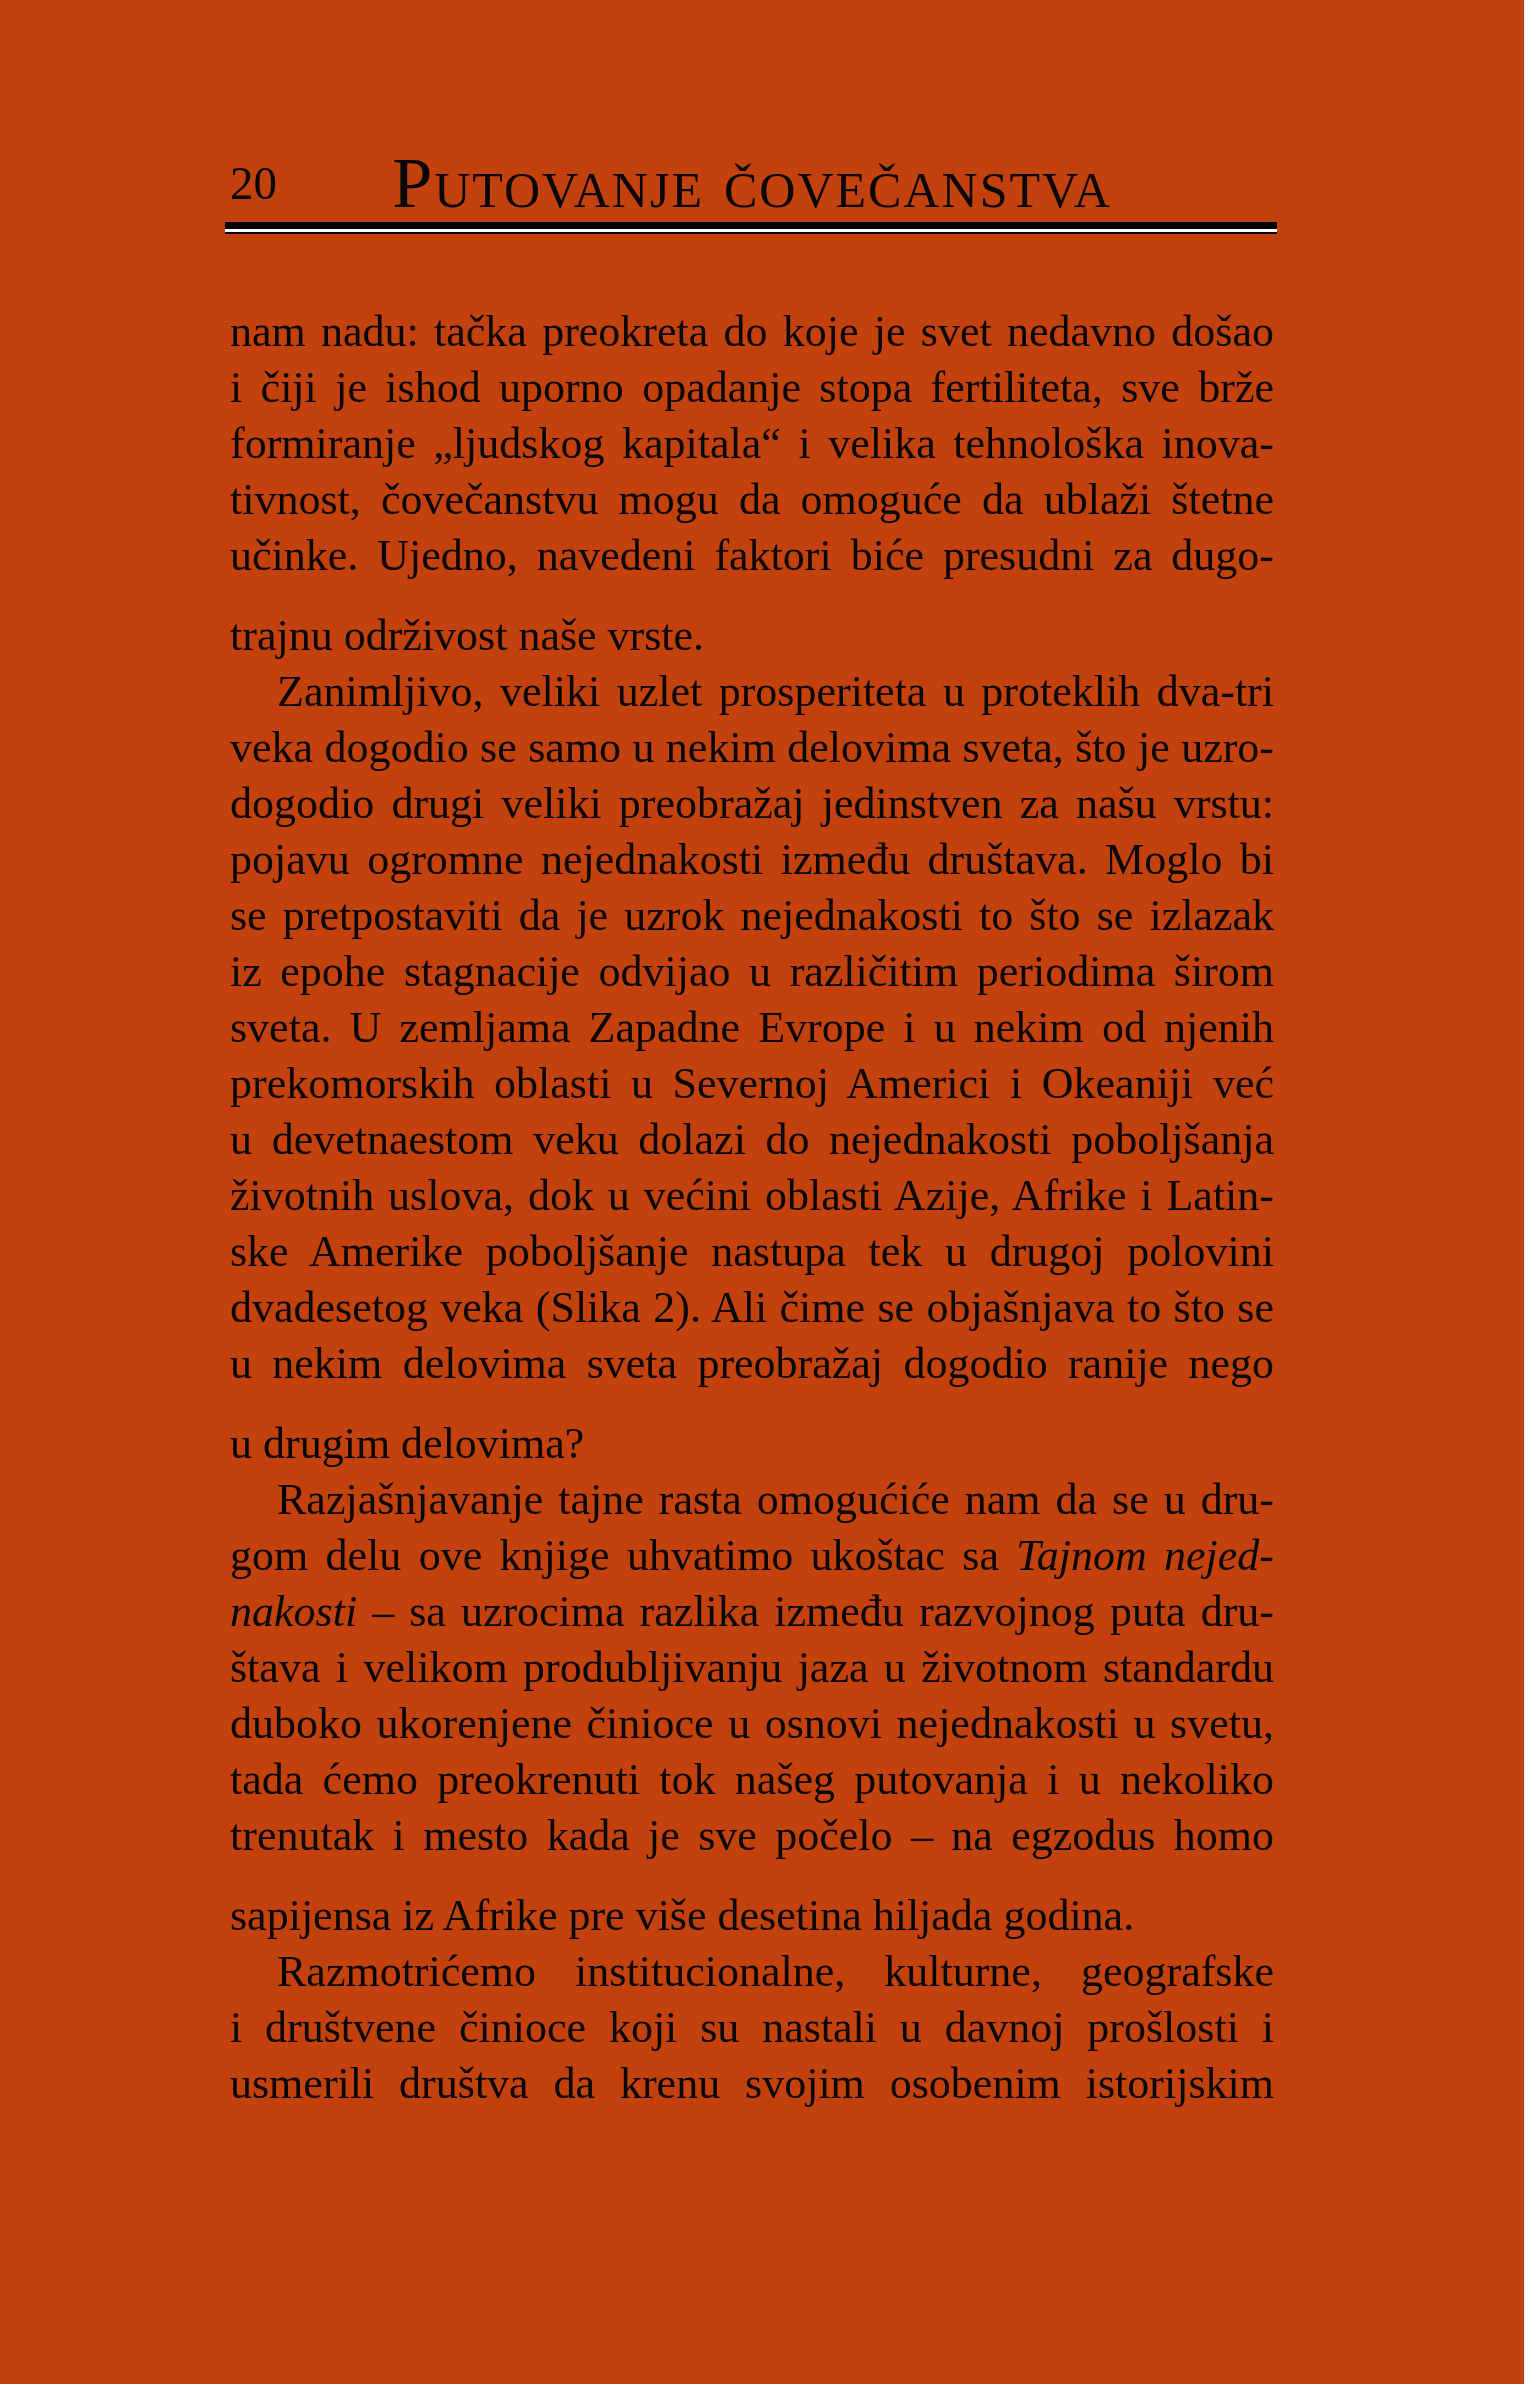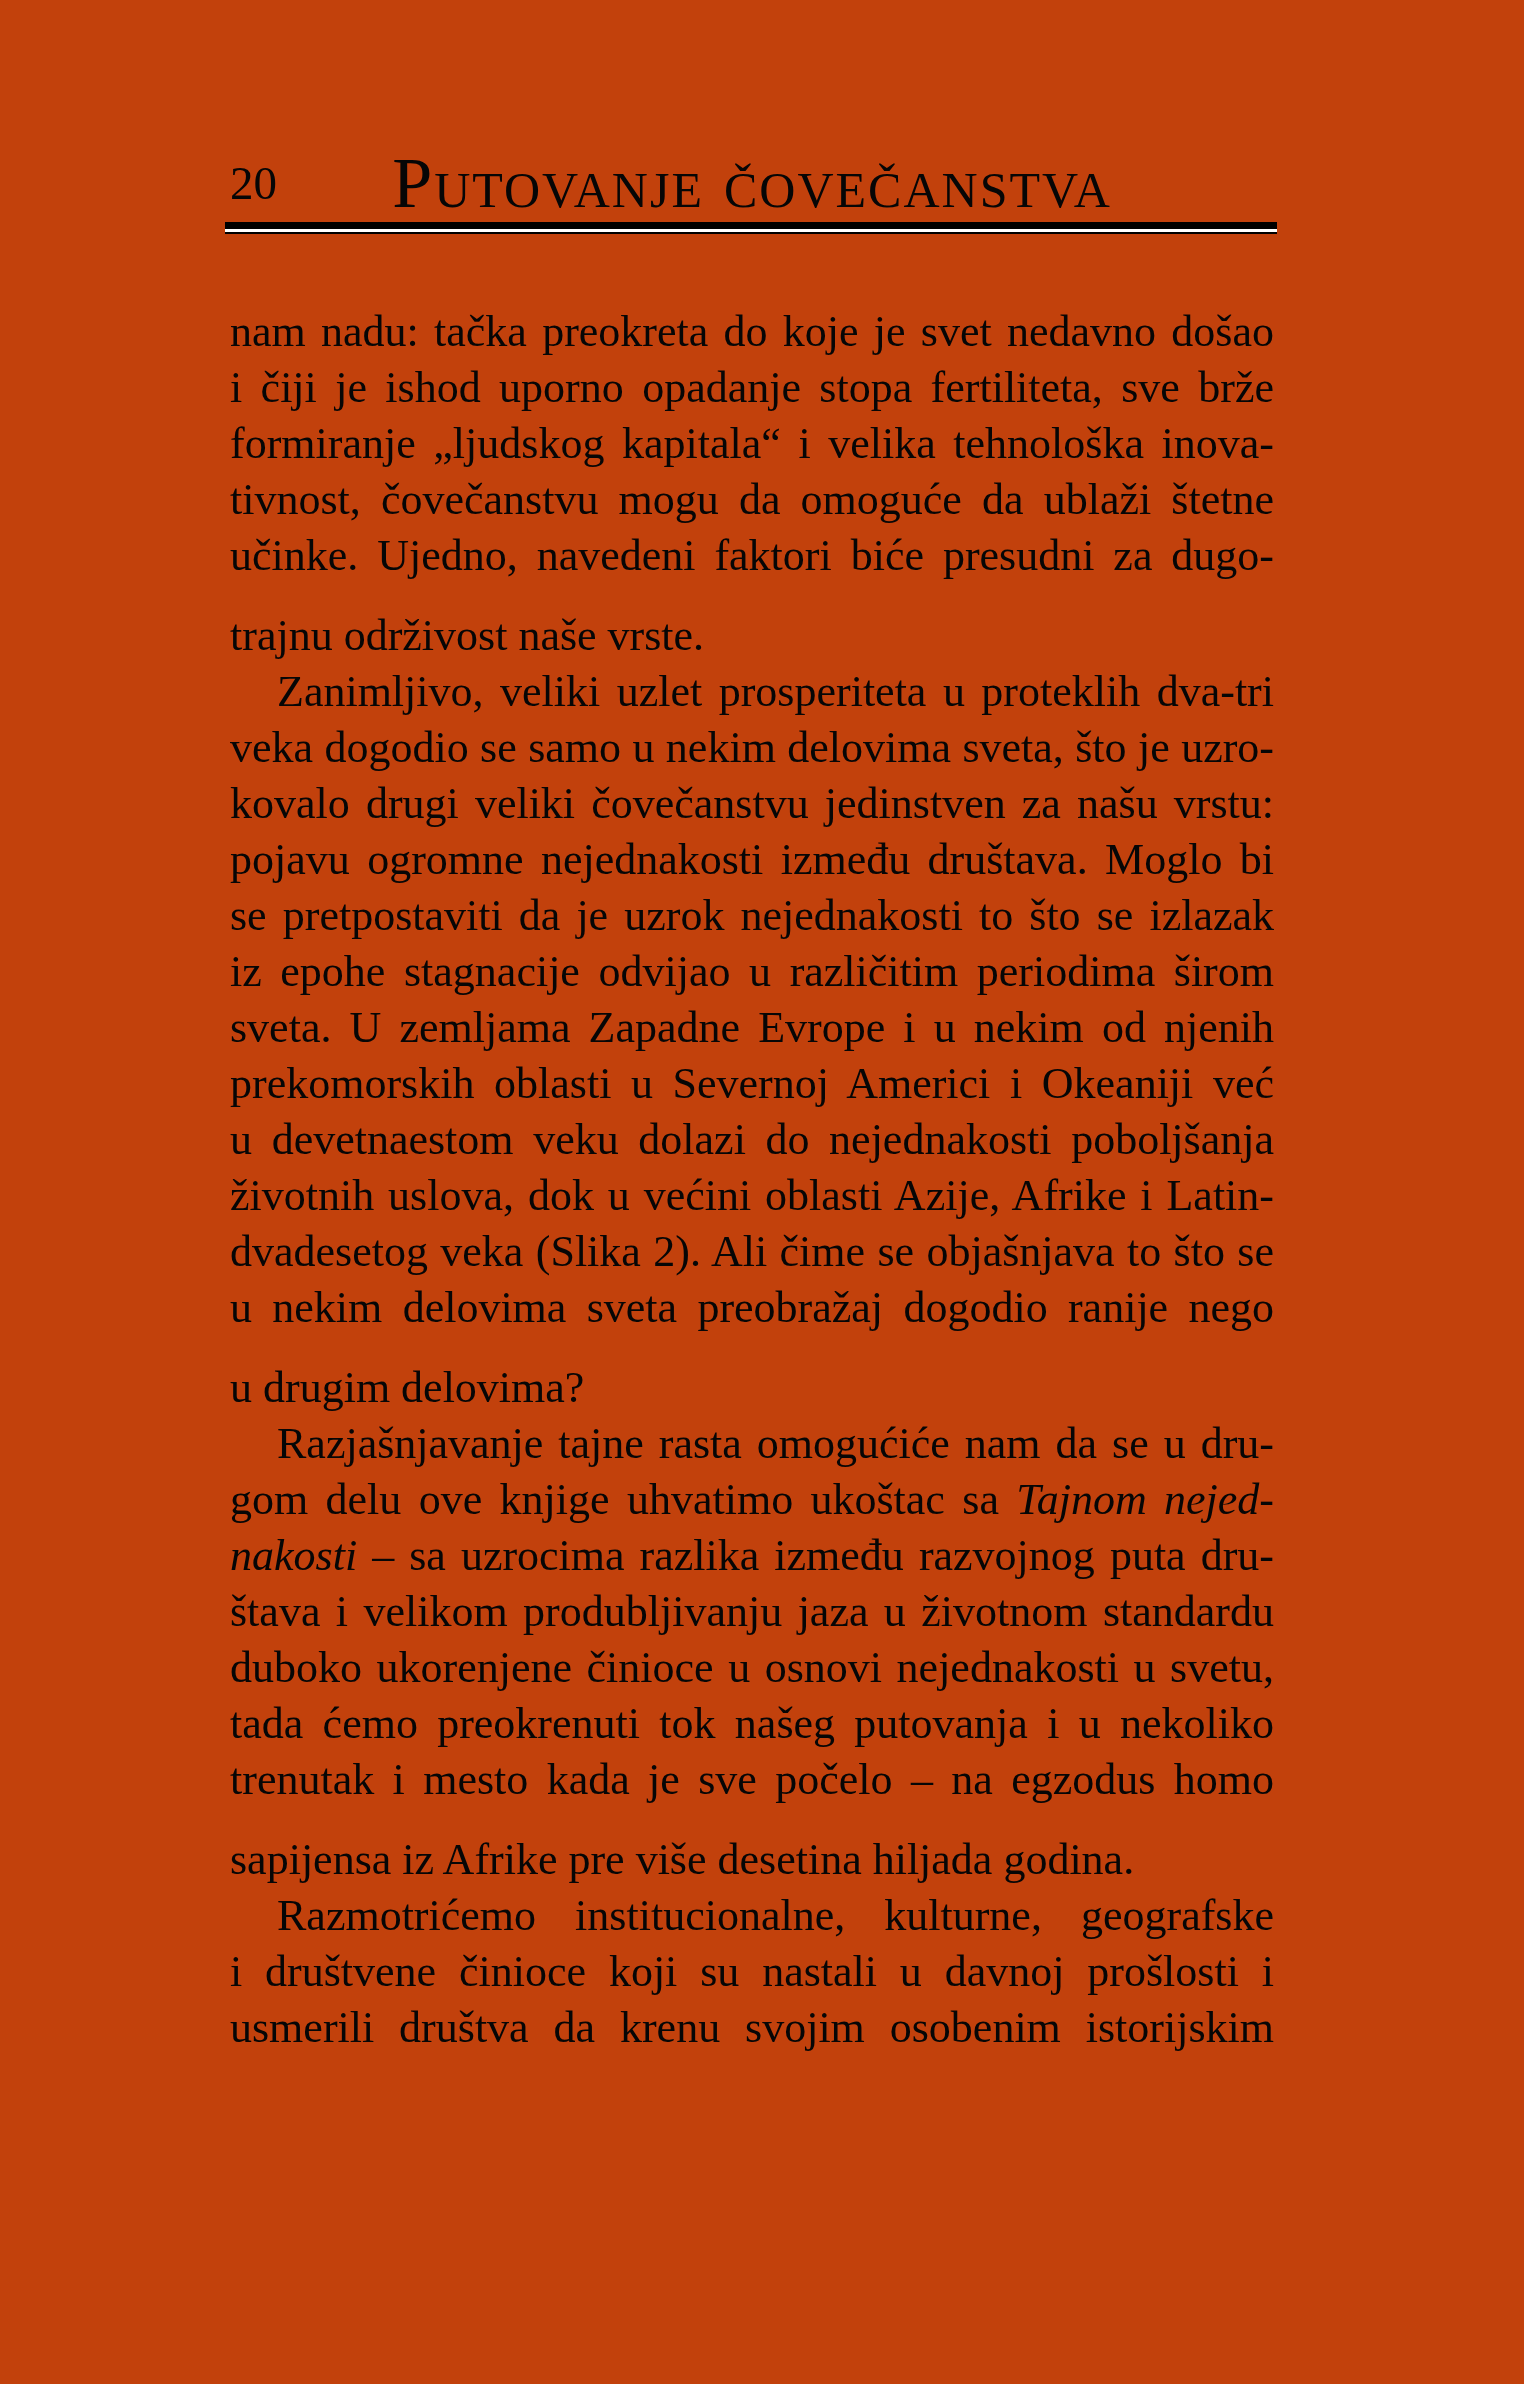--- a/index.html
+++ b/index.html
@@ -84,28 +84,29 @@
 
   <div class="body-text" id="body-text">
       <div class="line"><span>nam nadu: tačka preokreta do koje je svet nedavno došao</span></div>
       <div class="line"><span>i čiji je ishod uporno opadanje stopa fertiliteta, sve brže</span></div>
       <div class="line"><span>formiranje „ljudskog kapitala“ i velika tehnološka inova-</span></div>
       <div class="line"><span>tivnost, čovečanstvu mogu da omoguće da ublaži štetne</span></div>
       <div class="line"><span>učinke. Ujedno, navedeni faktori biće presudni za dugo-</span></div>
       <div class="line flush"><span>trajnu održivost naše vrste.</span></div>
       <div class="line indent"><span>Zanimljivo, veliki uzlet prosperiteta u proteklih dva-tri</span></div>
       <div class="line"><span>veka dogodio se samo u nekim delovima sveta, što je uzro-</span></div>
-      <div class="line"><span>kovalo drugi veliki čovečanstvu jedinstven za našu vrstu:</span></div>
+      <div class="line"><span>dogodio drugi veliki preobražaj jedinstven za našu vrstu:</span></div>
       <div class="line"><span>pojavu ogromne nejednakosti između društava. Moglo bi</span></div>
       <div class="line"><span>se pretpostaviti da je uzrok nejednakosti to što se izlazak</span></div>
       <div class="line"><span>iz epohe stagnacije odvijao u različitim periodima širom</span></div>
       <div class="line"><span>sveta. U zemljama Zapadne Evrope i u nekim od njenih</span></div>
       <div class="line"><span>prekomorskih oblasti u Severnoj Americi i Okeaniji već</span></div>
       <div class="line"><span>u devetnaestom veku dolazi do nejednakosti poboljšanja</span></div>
       <div class="line"><span>životnih uslova, dok u većini oblasti Azije, Afrike i Latin-</span></div>
+      <div class="line"><span>ske Amerike poboljšanje nastupa tek u drugoj polovini</span></div>
       <div class="line"><span>dvadesetog veka (Slika 2). Ali čime se objašnjava to što se</span></div>
       <div class="line"><span>u nekim delovima sveta preobražaj dogodio ranije nego</span></div>
       <div class="line flush"><span>u drugim delovima?</span></div>
       <div class="line indent"><span>Razjašnjavanje tajne rasta omogućiće nam da se u dru-</span></div>
       <div class="line"><span>gom delu ove knjige uhvatimo ukoštac sa </span><span class="it">Tajnom nejed-</span></div>
       <div class="line"><span class="it">nakosti</span><span> – sa uzrocima razlika između razvojnog puta dru-</span></div>
       <div class="line"><span>štava i velikom produbljivanju jaza u životnom standardu</span></div>
       <div class="line"><span>duboko ukorenjene činioce u osnovi nejednakosti u svetu,</span></div>
       <div class="line"><span>tada ćemo preokrenuti tok našeg putovanja i u nekoliko</span></div>
       <div class="line"><span>trenutak i mesto kada je sve počelo – na egzodus homo</span></div>

